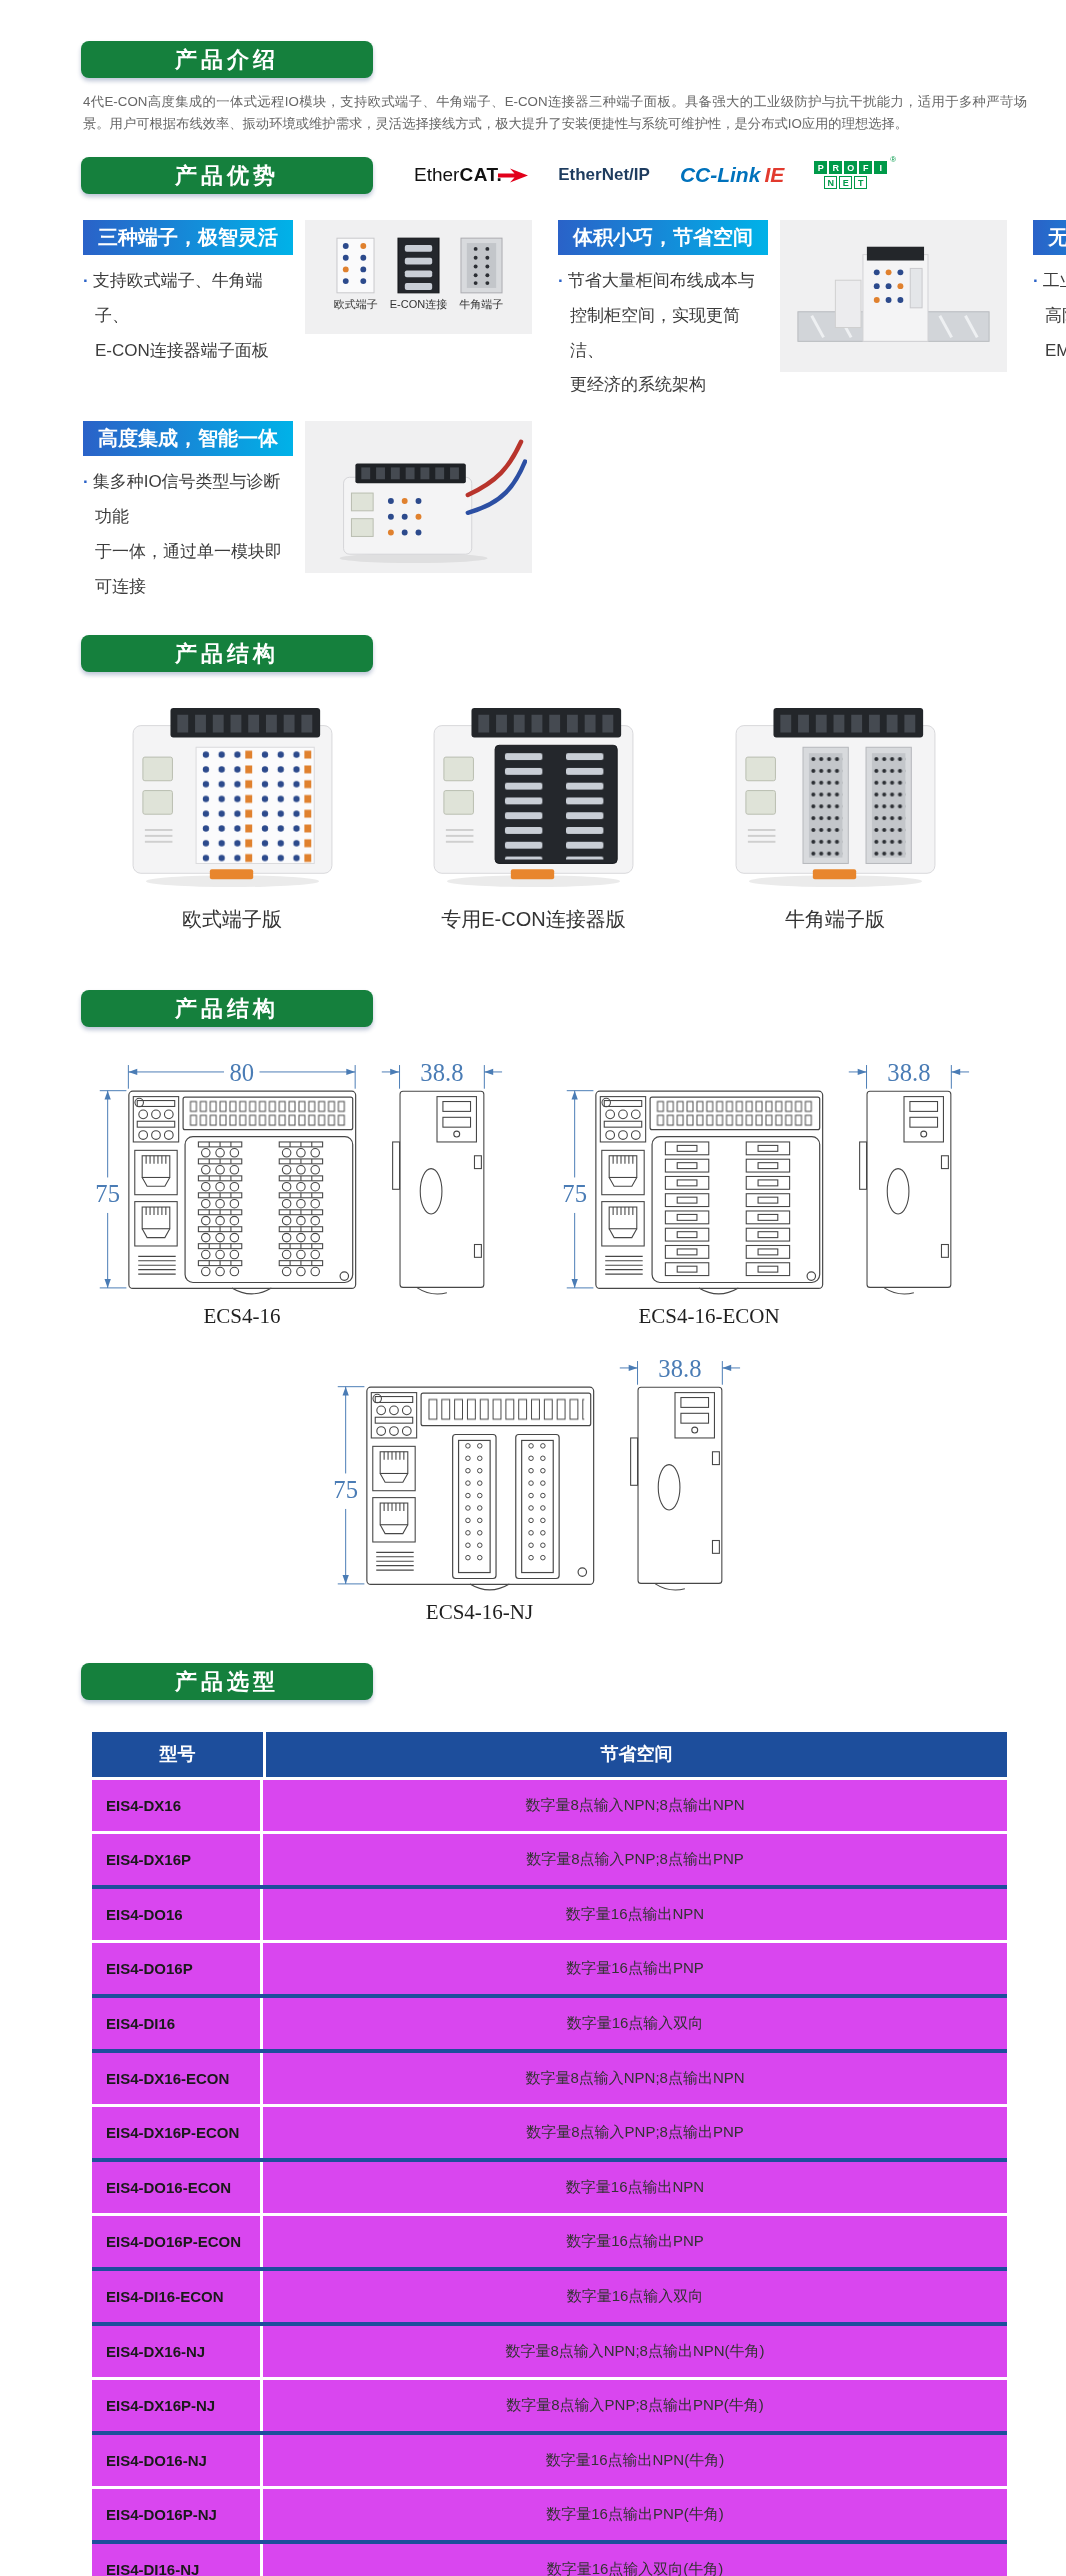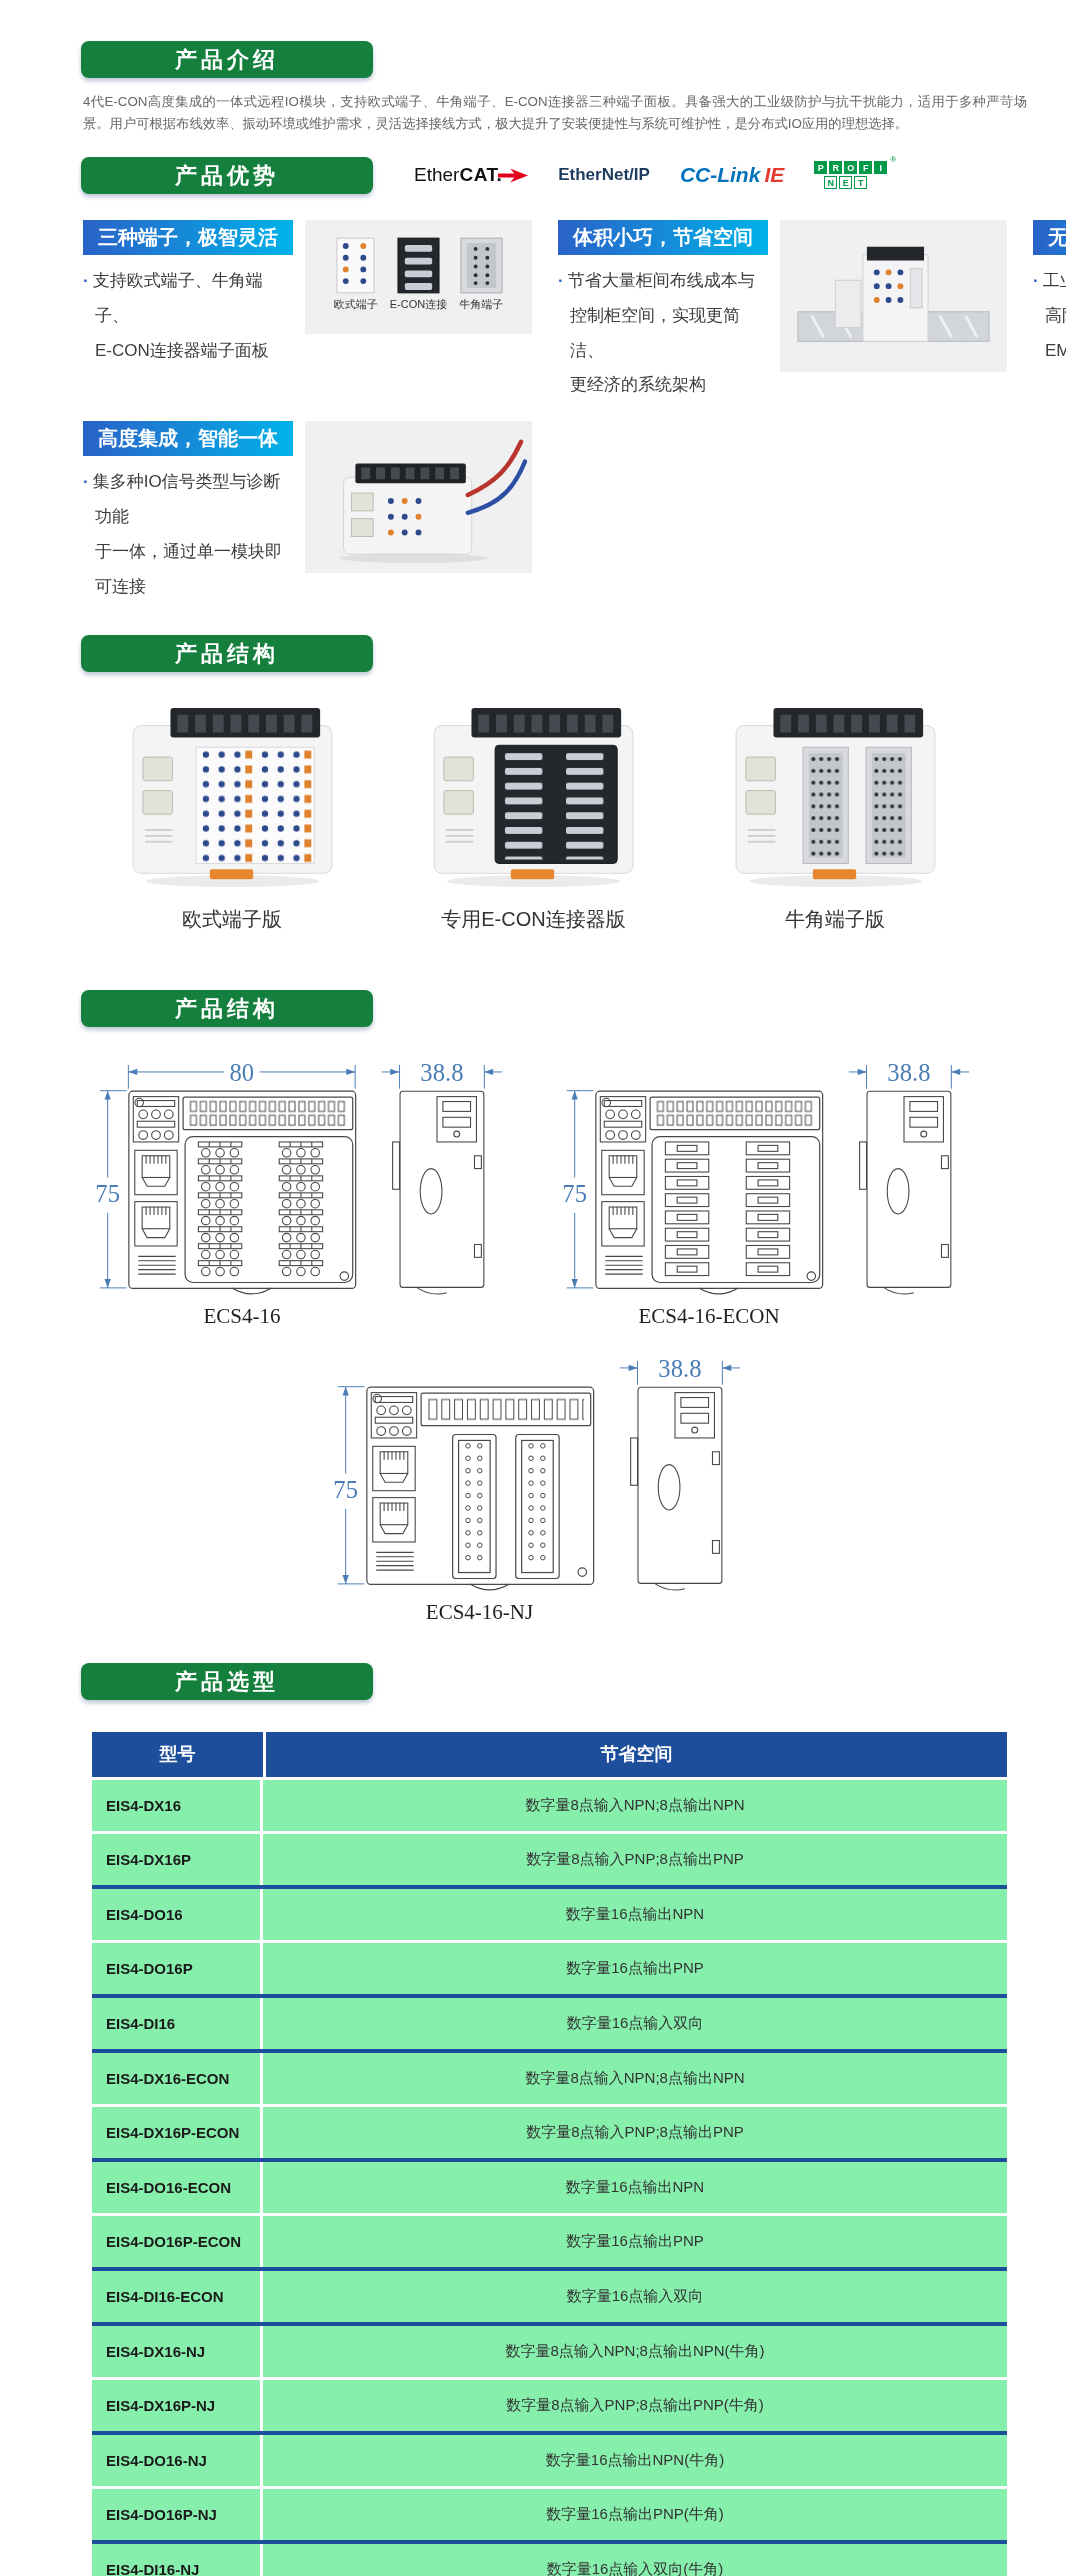--- a/index.html
+++ b/index.html
@@ -61,21 +61,21 @@
   .dim-label{font-family:"Liberation Serif",serif;font-size:21px;color:#1f1f1f;text-align:center;width:316px;margin-top:2px;}
   .drawing svg text{font-family:"Liberation Serif",serif;}
 
   
   .sel-head{margin-top:38px;}
   .sel-table{margin:32px 0 0 92px;width:915px;}
   .t-head{display:flex;background:#1d4e9c;color:#fff;height:45px;align-items:stretch;}
   .t-head .c1{width:171px;border-right:3px solid #fff;display:flex;align-items:center;justify-content:center;
               font-size:18px;font-weight:bold;}
   .t-head .c2{flex:1;display:flex;align-items:center;justify-content:center;font-size:18px;font-weight:bold;}
-  .t-row{display:flex;background:#86efac;height:51px;margin-top:3px;align-items:stretch;}
+  .t-row{display:flex;background:#d946ef;height:51px;margin-top:3px;align-items:stretch;}
   .t-row .c1{width:171px;border-right:3px solid #fff;display:flex;align-items:center;padding-left:14px;
              box-sizing:border-box;font-weight:bold;font-size:15px;color:#1a1a1a;}
   .t-row .c2{flex:1;display:flex;align-items:center;justify-content:center;font-size:15px;color:#333;border-radius:10px;}
   .t-row.group-end{border-bottom:4px solid #1d4e9c;}
   .t-row.group-end + .t-row{margin-top:0;}
 </style>
 </head>
 <body>
 
 <svg width="0" height="0" style="position:absolute" aria-hidden="true">

